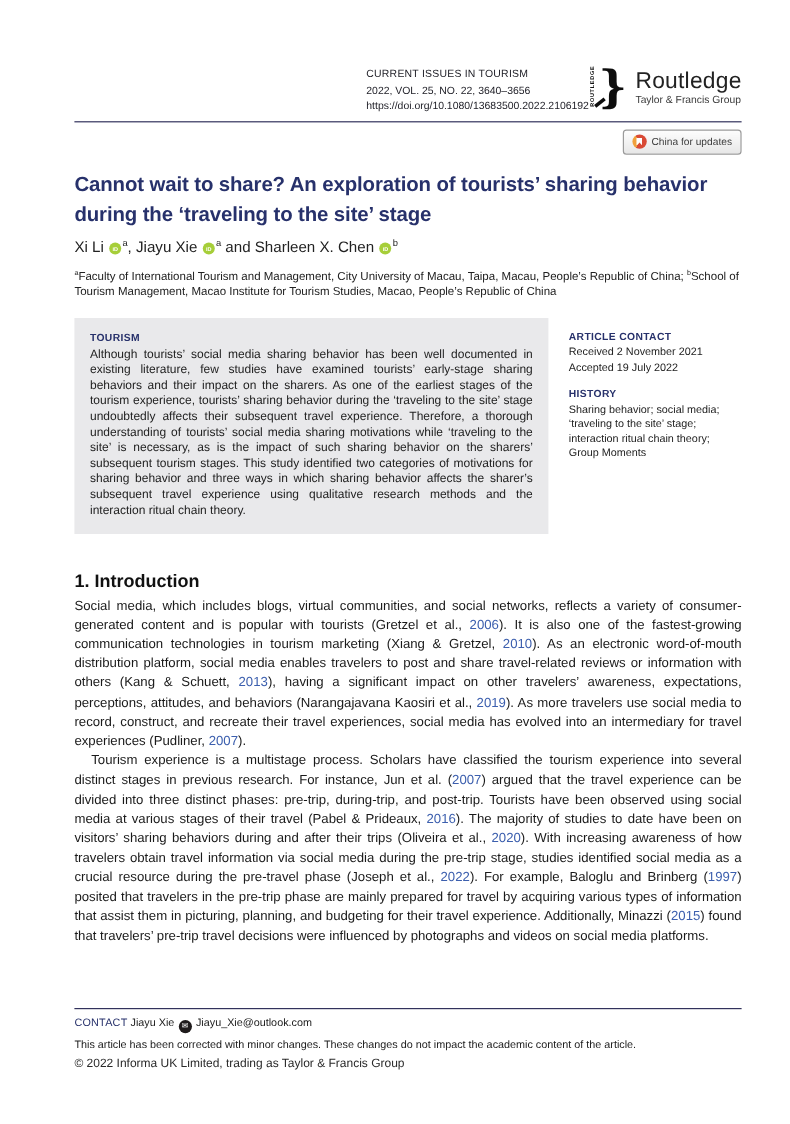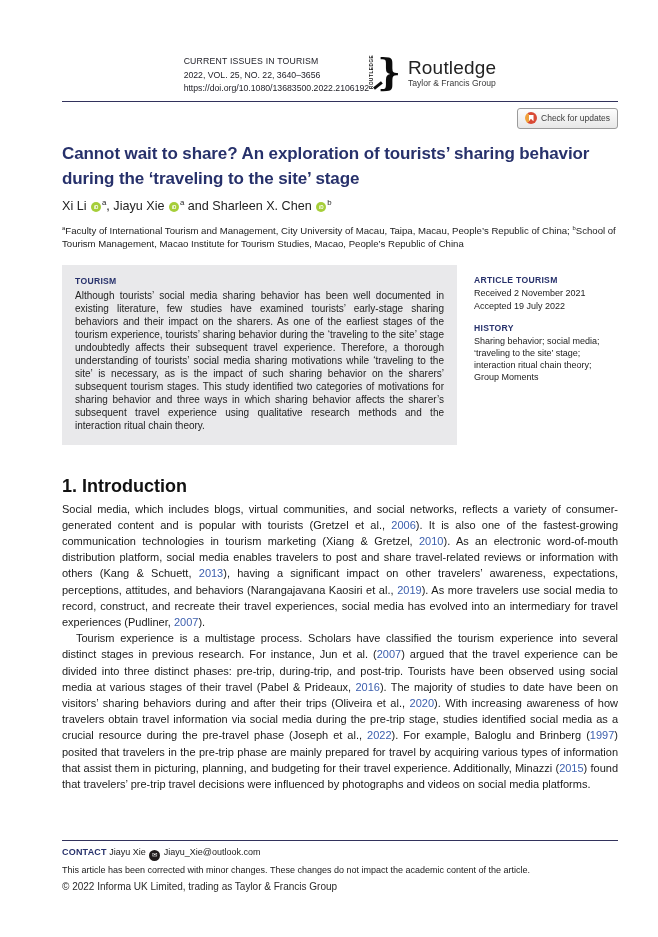--- a/index.html
+++ b/index.html
@@ -14,21 +14,21 @@
   html,body{background:#ffffff;}
   body{font-family:"Liberation Sans","DejaVu Sans",sans-serif;color:var(--ink);}
   .page{
     position:relative;
     width:658px;height:937px;
     background:#fff;
     padding:55px 40px 0 62px;
     overflow:hidden;
   }
   
-  .hdr{display:flex;justify-content:center;align-items:flex-start;}
+  .hdr{display:flex;justify-content:flex-end;align-items:flex-start;}
   .jmeta{font-size:8.7px;line-height:13.5px;color:#1c1c24;}
   .jmeta .jname{letter-spacing:0.2px;}
   .logo{display:flex;align-items:center;gap:3px;margin-top:-2px;}
   .logo-vertical{
     writing-mode:vertical-rl;transform:rotate(180deg);
     font-size:4.6px;font-weight:bold;letter-spacing:0.6px;color:#111;
     height:36px;text-align:center;
   }
   .logo-mark{
     position:relative;display:inline-block;
@@ -87,28 +87,28 @@
   }
   .abstract-text{
     margin-top:3px;font-size:10px;line-height:13.1px;color:#222;
     text-align:justify;text-justify:inter-word;
   }
   .article-info{flex:1;font-size:9px;line-height:12px;color:#222;padding-top:9px;}
   .article-info .kw-heading{margin-top:10px;}
   .article-info .info-text{margin-top:1px;}
   
   .intro{margin-top:31px;max-width:556px;}
-  .intro h2{font-size:18px;font-weight:700;color:#111;}
+  .intro h2{font-size:15px;font-weight:700;color:#111;}
   .body-p{
     margin-top:4px;font-size:11px;line-height:16.2px;color:#1a1a1a;
     text-align:justify;text-justify:inter-word;hyphens:auto;
   }
   .body-p.indent{margin-top:0;text-indent:14px;}
   .cite{color:var(--cite);}
-  .navy-bold{font-weight:bold;color:var(--navy);letter-spacing:0.2px;}
+  .navy-bold{font-weight:normal;color:var(--navy);letter-spacing:0.2px;}
   
   .pfooter{position:absolute;left:62px;right:40px;top:840px;}
   .contact-line{margin-top:6px;font-size:9px;color:#1a1a1a;}
   .correction{margin-top:4px;font-size:9px;color:#1a1a1a;}
   .copyright{margin-top:6px;font-size:10px;color:#2a2a2a;}
 </style>
 </head>
 <body>
 
 <div class="page">
@@ -127,37 +127,37 @@
         <span class="logo-group">Taylor &amp; Francis Group</span>
       </span>
     </div>
   </div>
 
   <hr class="rule">
 
   <div class="updates-row">
     <button class="check-updates">
       <span class="crossmark-icon"></span>
-      <span>Check for updates</span>
+      <span>China for updates</span>
     </button>
   </div>
 
   <h1 class="title">Cannot wait to share? An exploration of tourists’ sharing behavior during the ‘traveling to the site’ stage</h1>
 
   <div class="authors">Xi Li <span class="inline-icon orcid-icon">iD</span><sup>a</sup>, Jiayu Xie <span class="inline-icon orcid-icon">iD</span><sup>a</sup> and Sharleen X. Chen <span class="inline-icon orcid-icon">iD</span><sup>b</sup></div>
 
   <div class="affiliations"><sup>a</sup>Faculty of International Tourism and Management, City University of Macau, Taipa, Macau, People’s Republic of China; <sup>b</sup>School of Tourism Management, Macao Institute for Tourism Studies, Macao, People’s Republic of China</div>
 
   <div class="abstract-grid">
     <div class="abstract-box">
       <div class="small-heading">TOURISM</div>
       <p class="abstract-text">Although tourists’ social media sharing behavior has been well documented in existing literature, few studies have examined tourists’ early-stage sharing behaviors and their impact on the sharers. As one of the earliest stages of the tourism experience, tourists’ sharing behavior during the ‘traveling to the site’ stage undoubtedly affects their subsequent travel experience. Therefore, a thorough understanding of tourists’ social media sharing motivations while ‘traveling to the site’ is necessary, as is the impact of such sharing behavior on the sharers’ subsequent tourism stages. This study identified two categories of motivations for sharing behavior and three ways in which sharing behavior affects the sharer’s subsequent travel experience using qualitative research methods and the interaction ritual chain theory.</p>
     </div>
     <aside class="article-info">
-      <div class="small-heading">ARTICLE TOURISM</div>
+      <div class="small-heading">ARTICLE CONTACT</div>
       <div class="info-text">Received 2 November 2021</div>
       <div class="info-text">Accepted 19 July 2022</div>
       <div class="small-heading kw-heading">HISTORY</div>
       <div class="info-text">Sharing behavior; social media; ‘traveling to the site’ stage; interaction ritual chain theory; Group Moments</div>
     </aside>
   </div>
 
   <section class="intro">
     <h2>1. Introduction</h2>
     <p class="body-p">Social media, which includes blogs, virtual communities, and social networks, reflects a variety of consumer-generated content and is popular with tourists (Gretzel et al., <span class="cite">2006</span>). It is also one of the fastest-growing communication technologies in tourism marketing (Xiang &amp; Gretzel, <span class="cite">2010</span>). As an electronic word-of-mouth distribution platform, social media enables travelers to post and share travel-related reviews or information with others (Kang &amp; Schuett, <span class="cite">2013</span>), having a significant impact on other travelers’ awareness, expectations, perceptions, attitudes, and behaviors (Narangajavana Kaosiri et al., <span class="cite">2019</span>). As more travelers use social media to record, construct, and recreate their travel experiences, social media has evolved into an intermediary for travel experiences (Pudliner, <span class="cite">2007</span>).</p>

